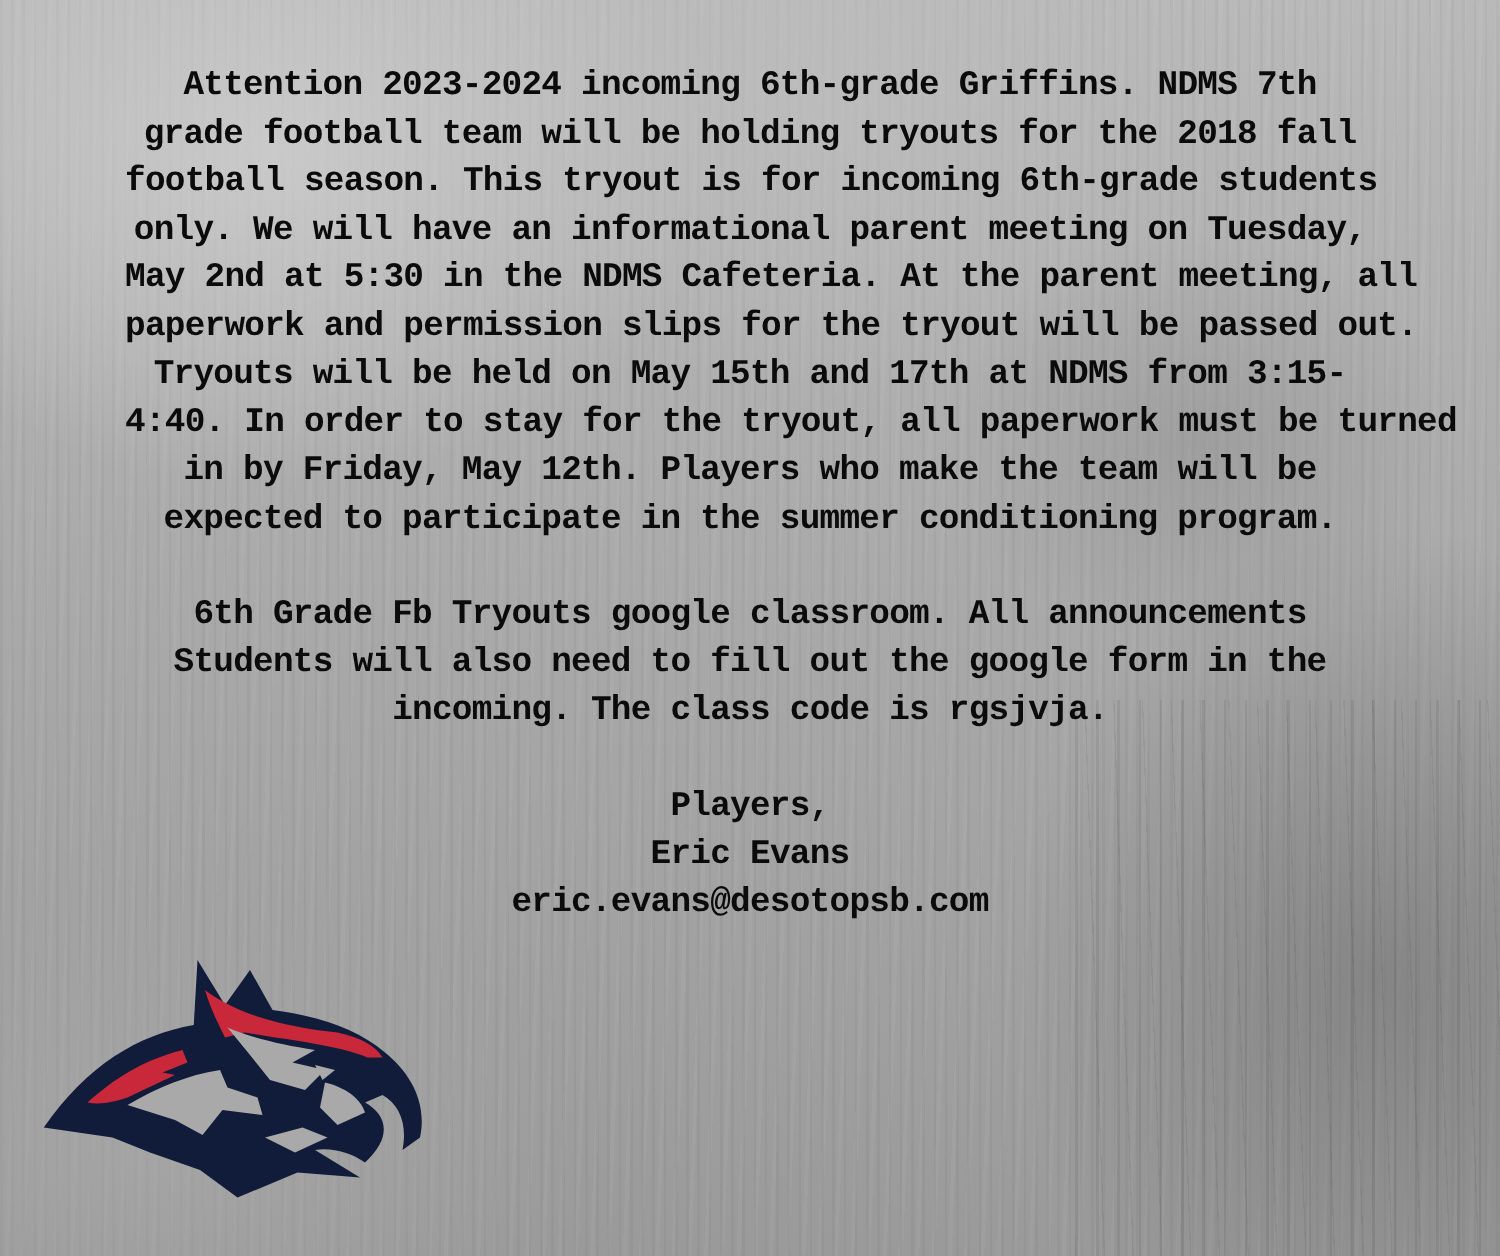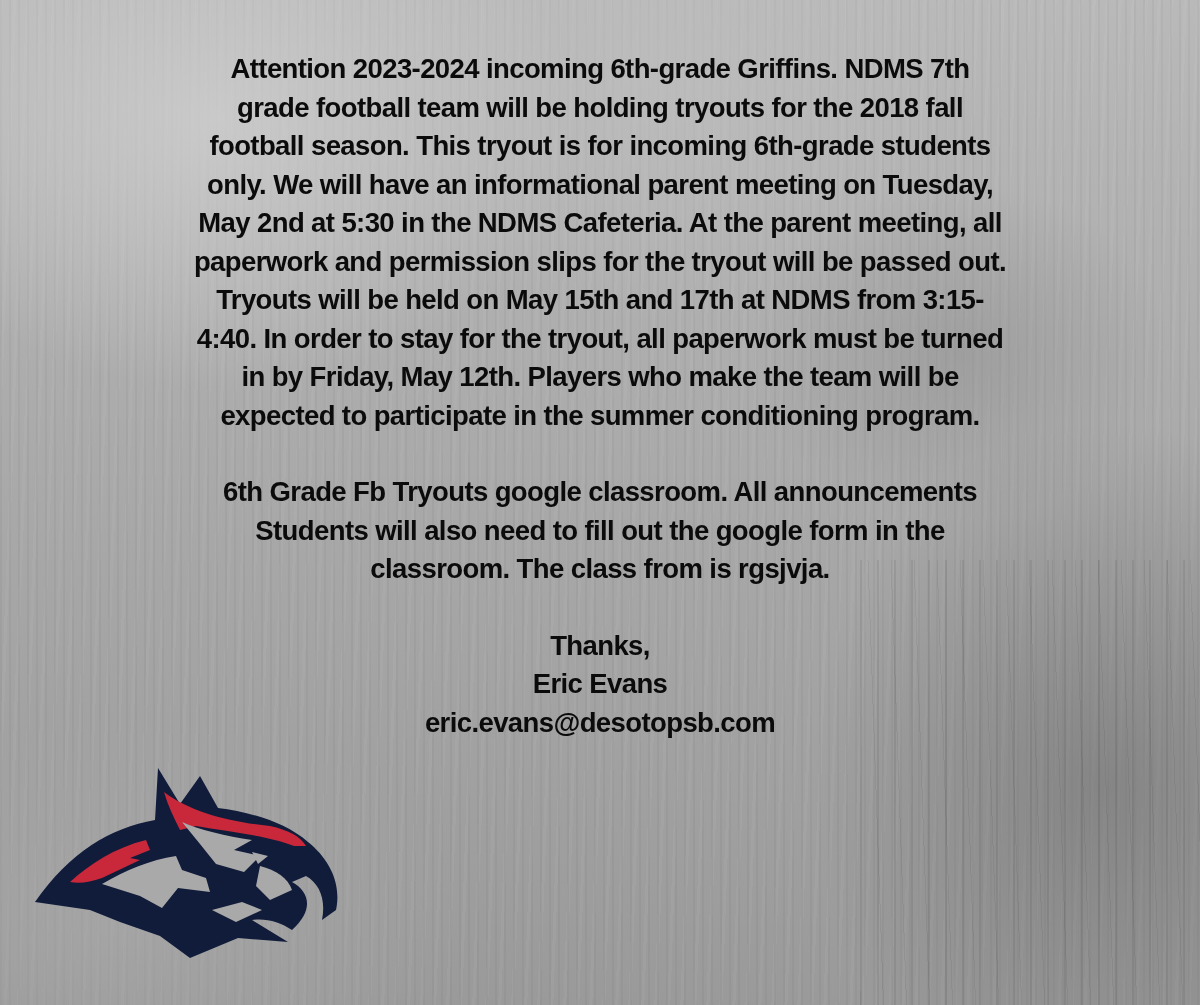--- a/index.html
+++ b/index.html
@@ -25,21 +25,21 @@
     }
     .content {
       position: absolute; left: 100px; top: 50px; width: 1000px;
       text-align: center; color: #0b0b0b;
       font-family: "Liberation Sans", "DejaVu Sans", sans-serif;
       font-weight: bold;
       font-size: 27.5px;
       line-height: 38.5px;
       letter-spacing: -0.6px;
     }
-    .para-line { display: block; white-space: nowrap; }
+    .para-line { display: block; white-space: nowrap; font-family: Liberation Mono, monospace; }
     .gap { height: 38px; }
     .signature { margin-top: 0; }
     .logo {
       position: absolute; left: 30px; top: 760px; width: 320px; height: 230px;
     }
   </style>
 </head>
 <body>
 
 <div class="streaks"></div>
@@ -54,25 +54,25 @@
     <span class="para-line">paperwork and permission slips for the tryout will be passed out.</span>
     <span class="para-line">Tryouts will be held on May 15th and 17th at NDMS from 3:15-</span>
     <span class="para-line">4:40. In order to stay for the tryout, all paperwork must be turned</span>
     <span class="para-line">in by Friday, May 12th. Players who make the team will be</span>
     <span class="para-line">expected to participate in the summer conditioning program.</span>
   </div>
   <div class="gap"></div>
   <div>
     <span class="para-line">6th Grade Fb Tryouts google classroom. All announcements</span>
     <span class="para-line">Students will also need to fill out the google form in the</span>
-    <span class="para-line">classroom. The class from is rgsjvja.</span>
+    <span class="para-line">incoming. The class code is rgsjvja.</span>
   </div>
   <div class="gap"></div>
   <div class="signature">
-    <span class="para-line">Thanks,</span>
+    <span class="para-line">Players,</span>
     <span class="para-line">Eric Evans</span>
     <span class="para-line">eric.evans@desotopsb.com</span>
   </div>
 </div>
 
 <div class="logo">
   <svg width="320" height="230" viewBox="0 0 320 230" xmlns="http://www.w3.org/2000/svg">
 
     <path fill="#101c3a" d="
       M 5 142

